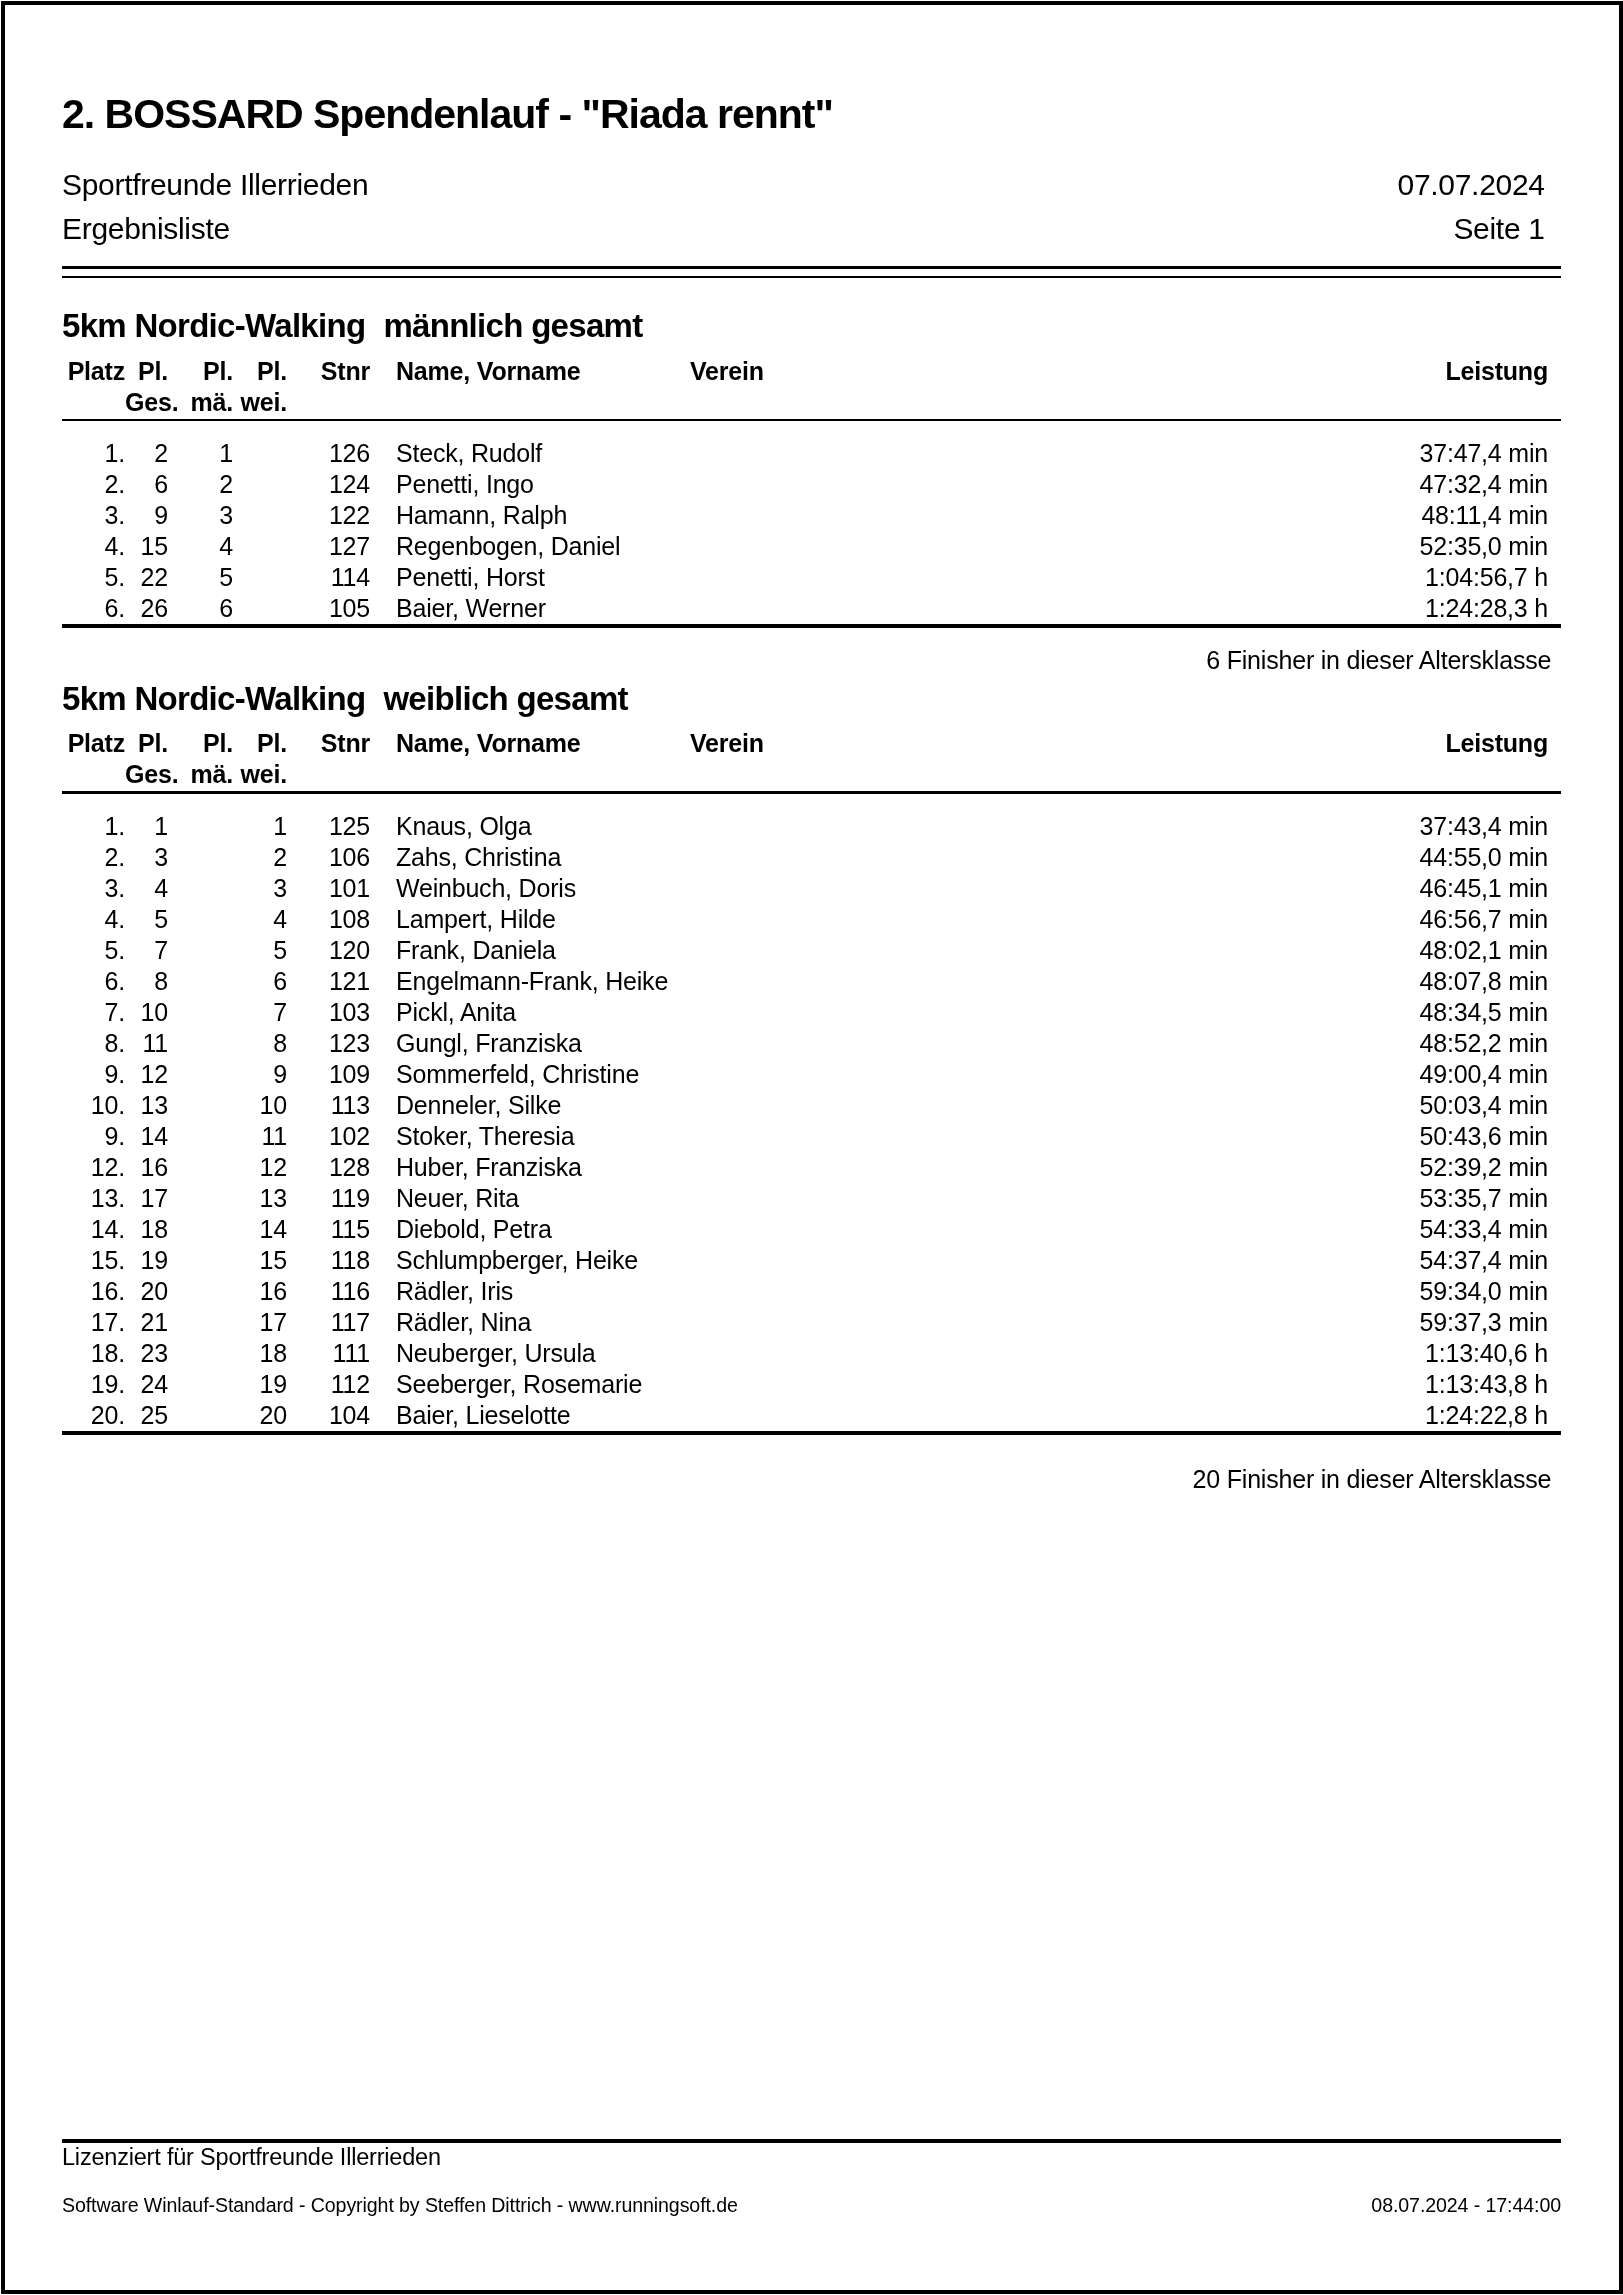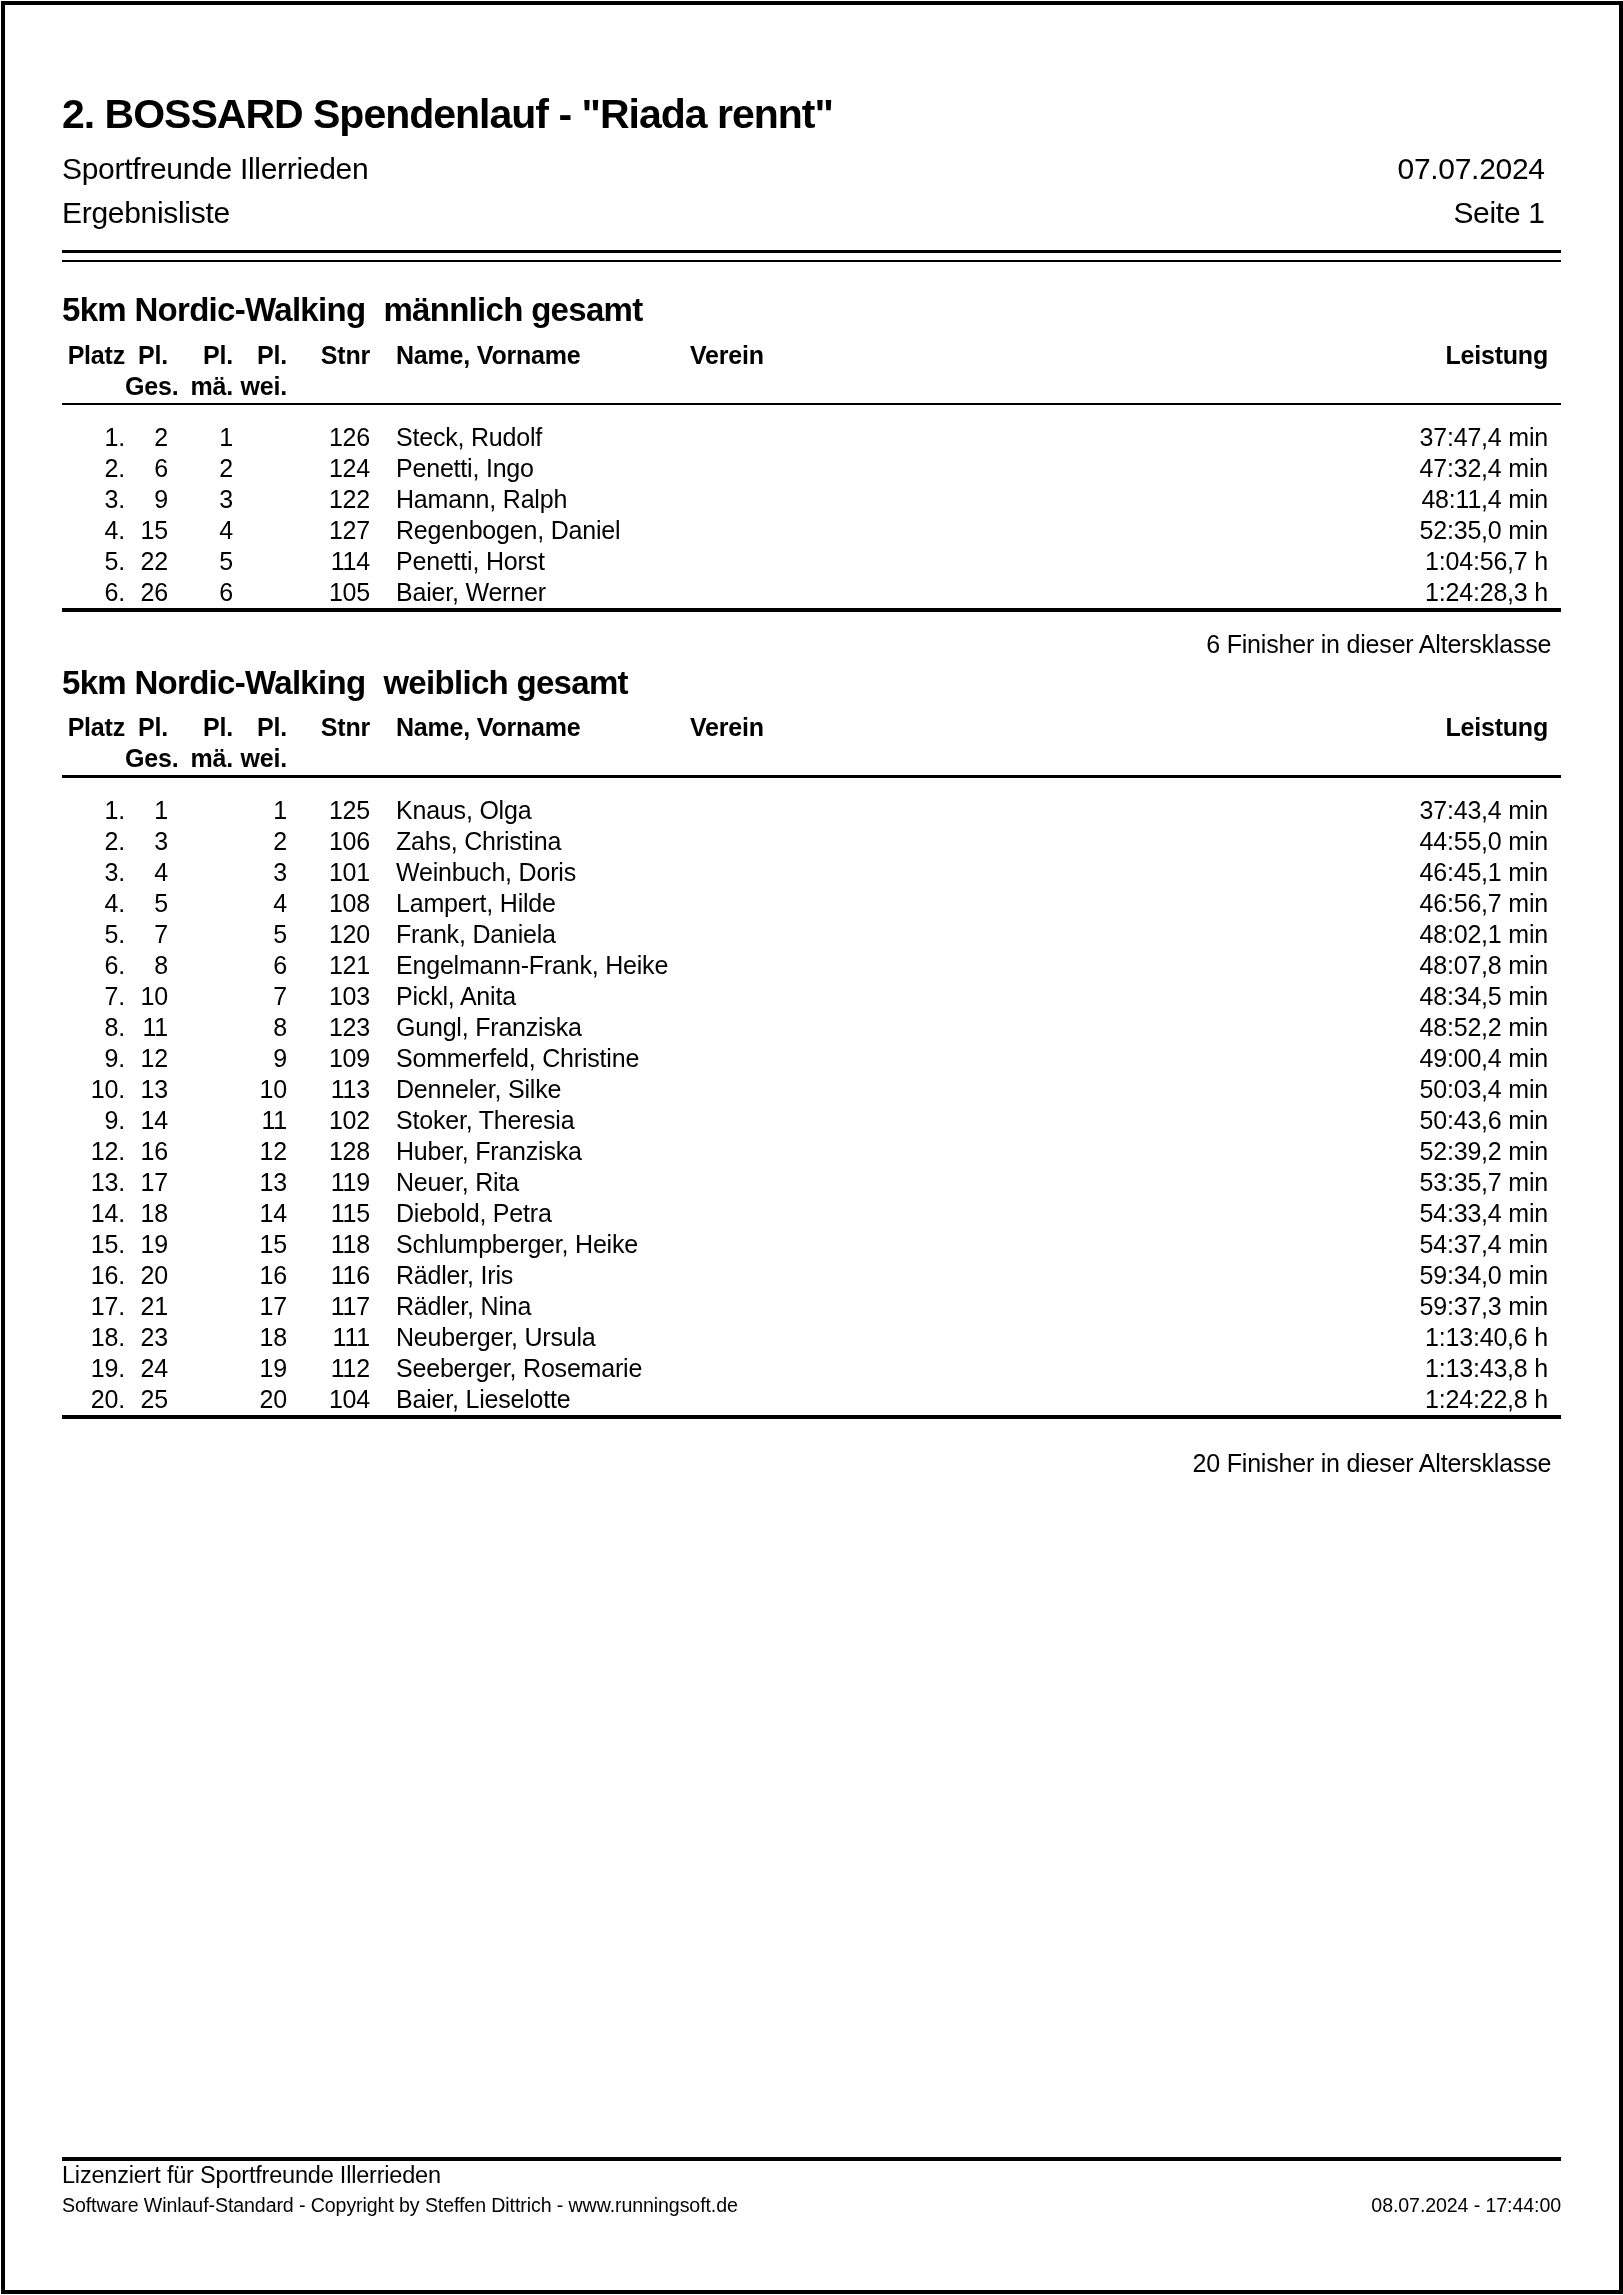--- a/index.html
+++ b/index.html
@@ -26,21 +26,21 @@
     margin-top:85px;
     font-size:41px;font-weight:bold;
     letter-spacing:-1px;
     line-height:1.15;
     white-space:nowrap;
   }
   .meta-row{
     display:flex;justify-content:space-between;align-items:baseline;
     font-size:30px;line-height:36px;letter-spacing:-0.3px;
   }
-  .meta-row.first{margin-top:13px;}
+  .meta-row.first{margin-top:29px;}
   .meta-row.second{margin-top:7.8px;gap:10px;}
   .meta-right{padding-right:16.3px;}
   .double-rule{margin-top:19.6px;}
   .double-rule .bar{height:2.6px;background:#000;}
   .double-rule .gap{height:6.5px;}
   .section-title{
     display:flex;gap:18px;
     font-size:33px;font-weight:bold;
     letter-spacing:-0.7px;
     line-height:1.15;
@@ -70,21 +70,21 @@
     font-size:25px;line-height:31px;letter-spacing:-0.2px;
   }
   .finisher-note.n1{margin-top:17px;}
   .finisher-note.n2{margin-top:29px;}
   .footer{
     position:absolute;left:62px;right:63px;bottom:78px;
   }
   .footer-rule{height:3.9px;background:#000;}
   .footer-license{margin-top:0;font-size:23.5px;line-height:29px;letter-spacing:-0.2px;}
   .footer-bottom{
-    margin-top:4px;display:flex;justify-content:space-between;align-items:baseline;
+    margin-top:22px;display:flex;justify-content:space-between;align-items:baseline;
     font-size:19.6px;line-height:23.5px;letter-spacing:-0.1px;
   }
 </style>
 </head>
 <body>
 
 <div class="page">
   <div class="frame"></div>
 
   <div class="content">

